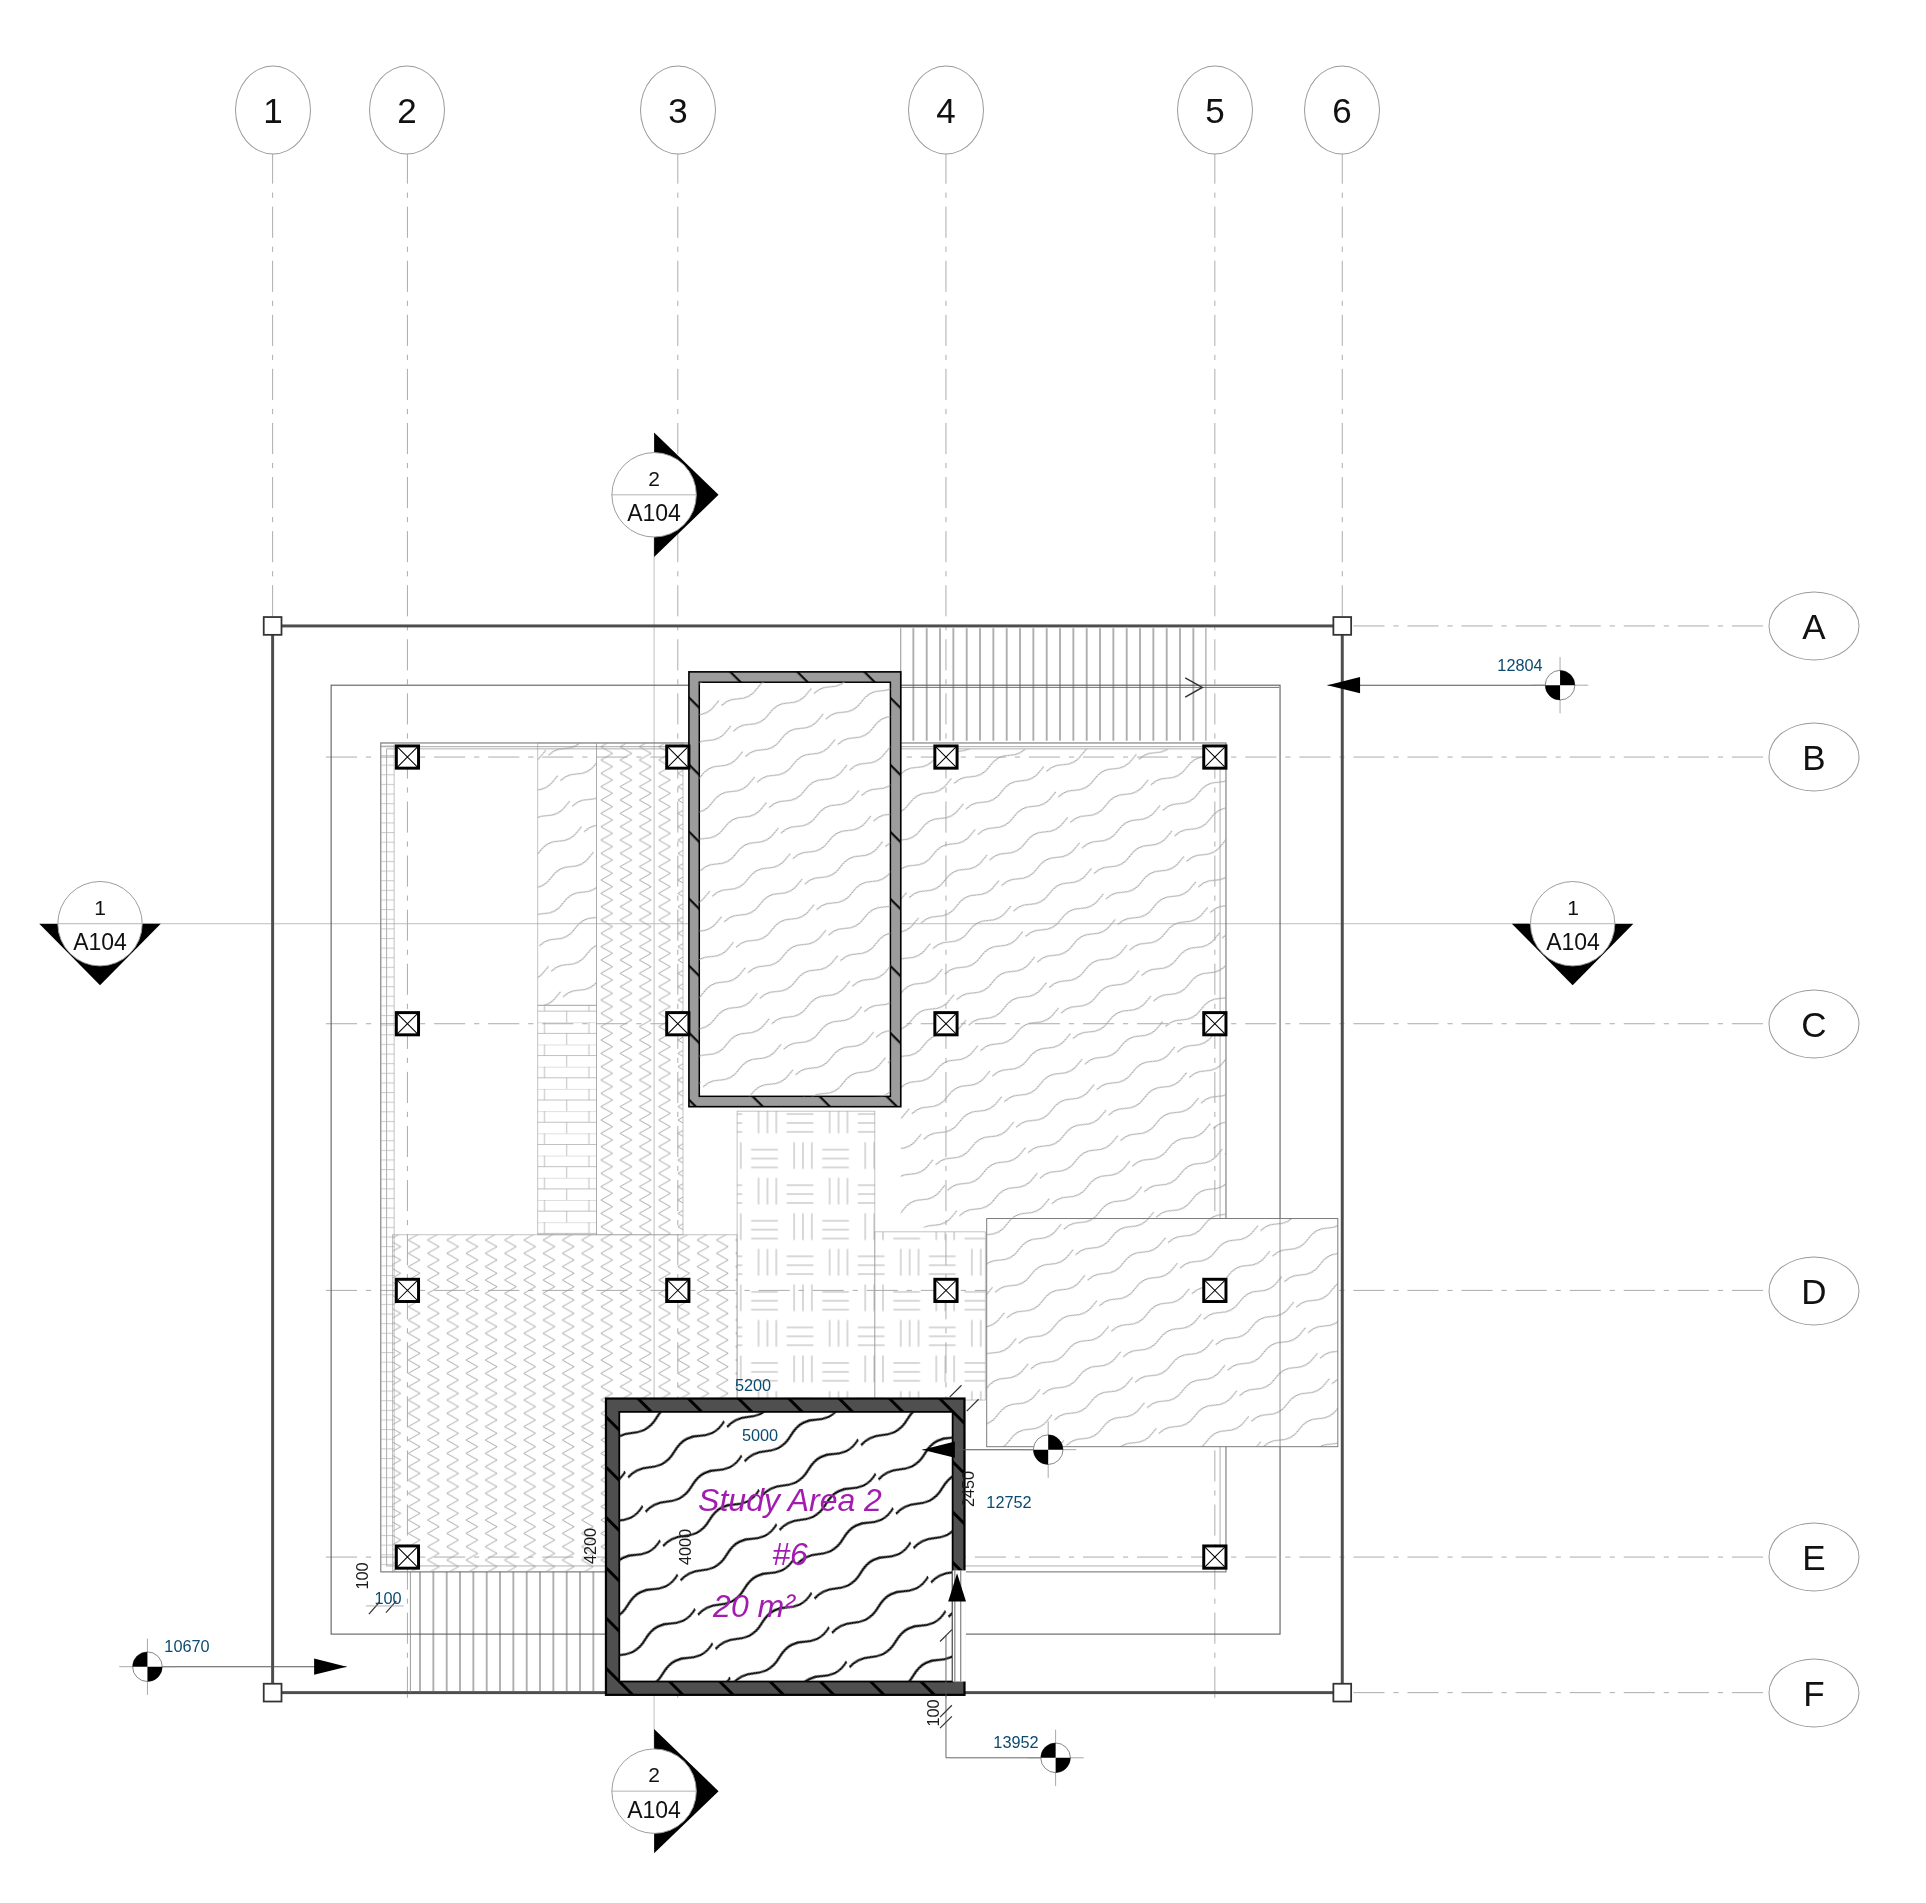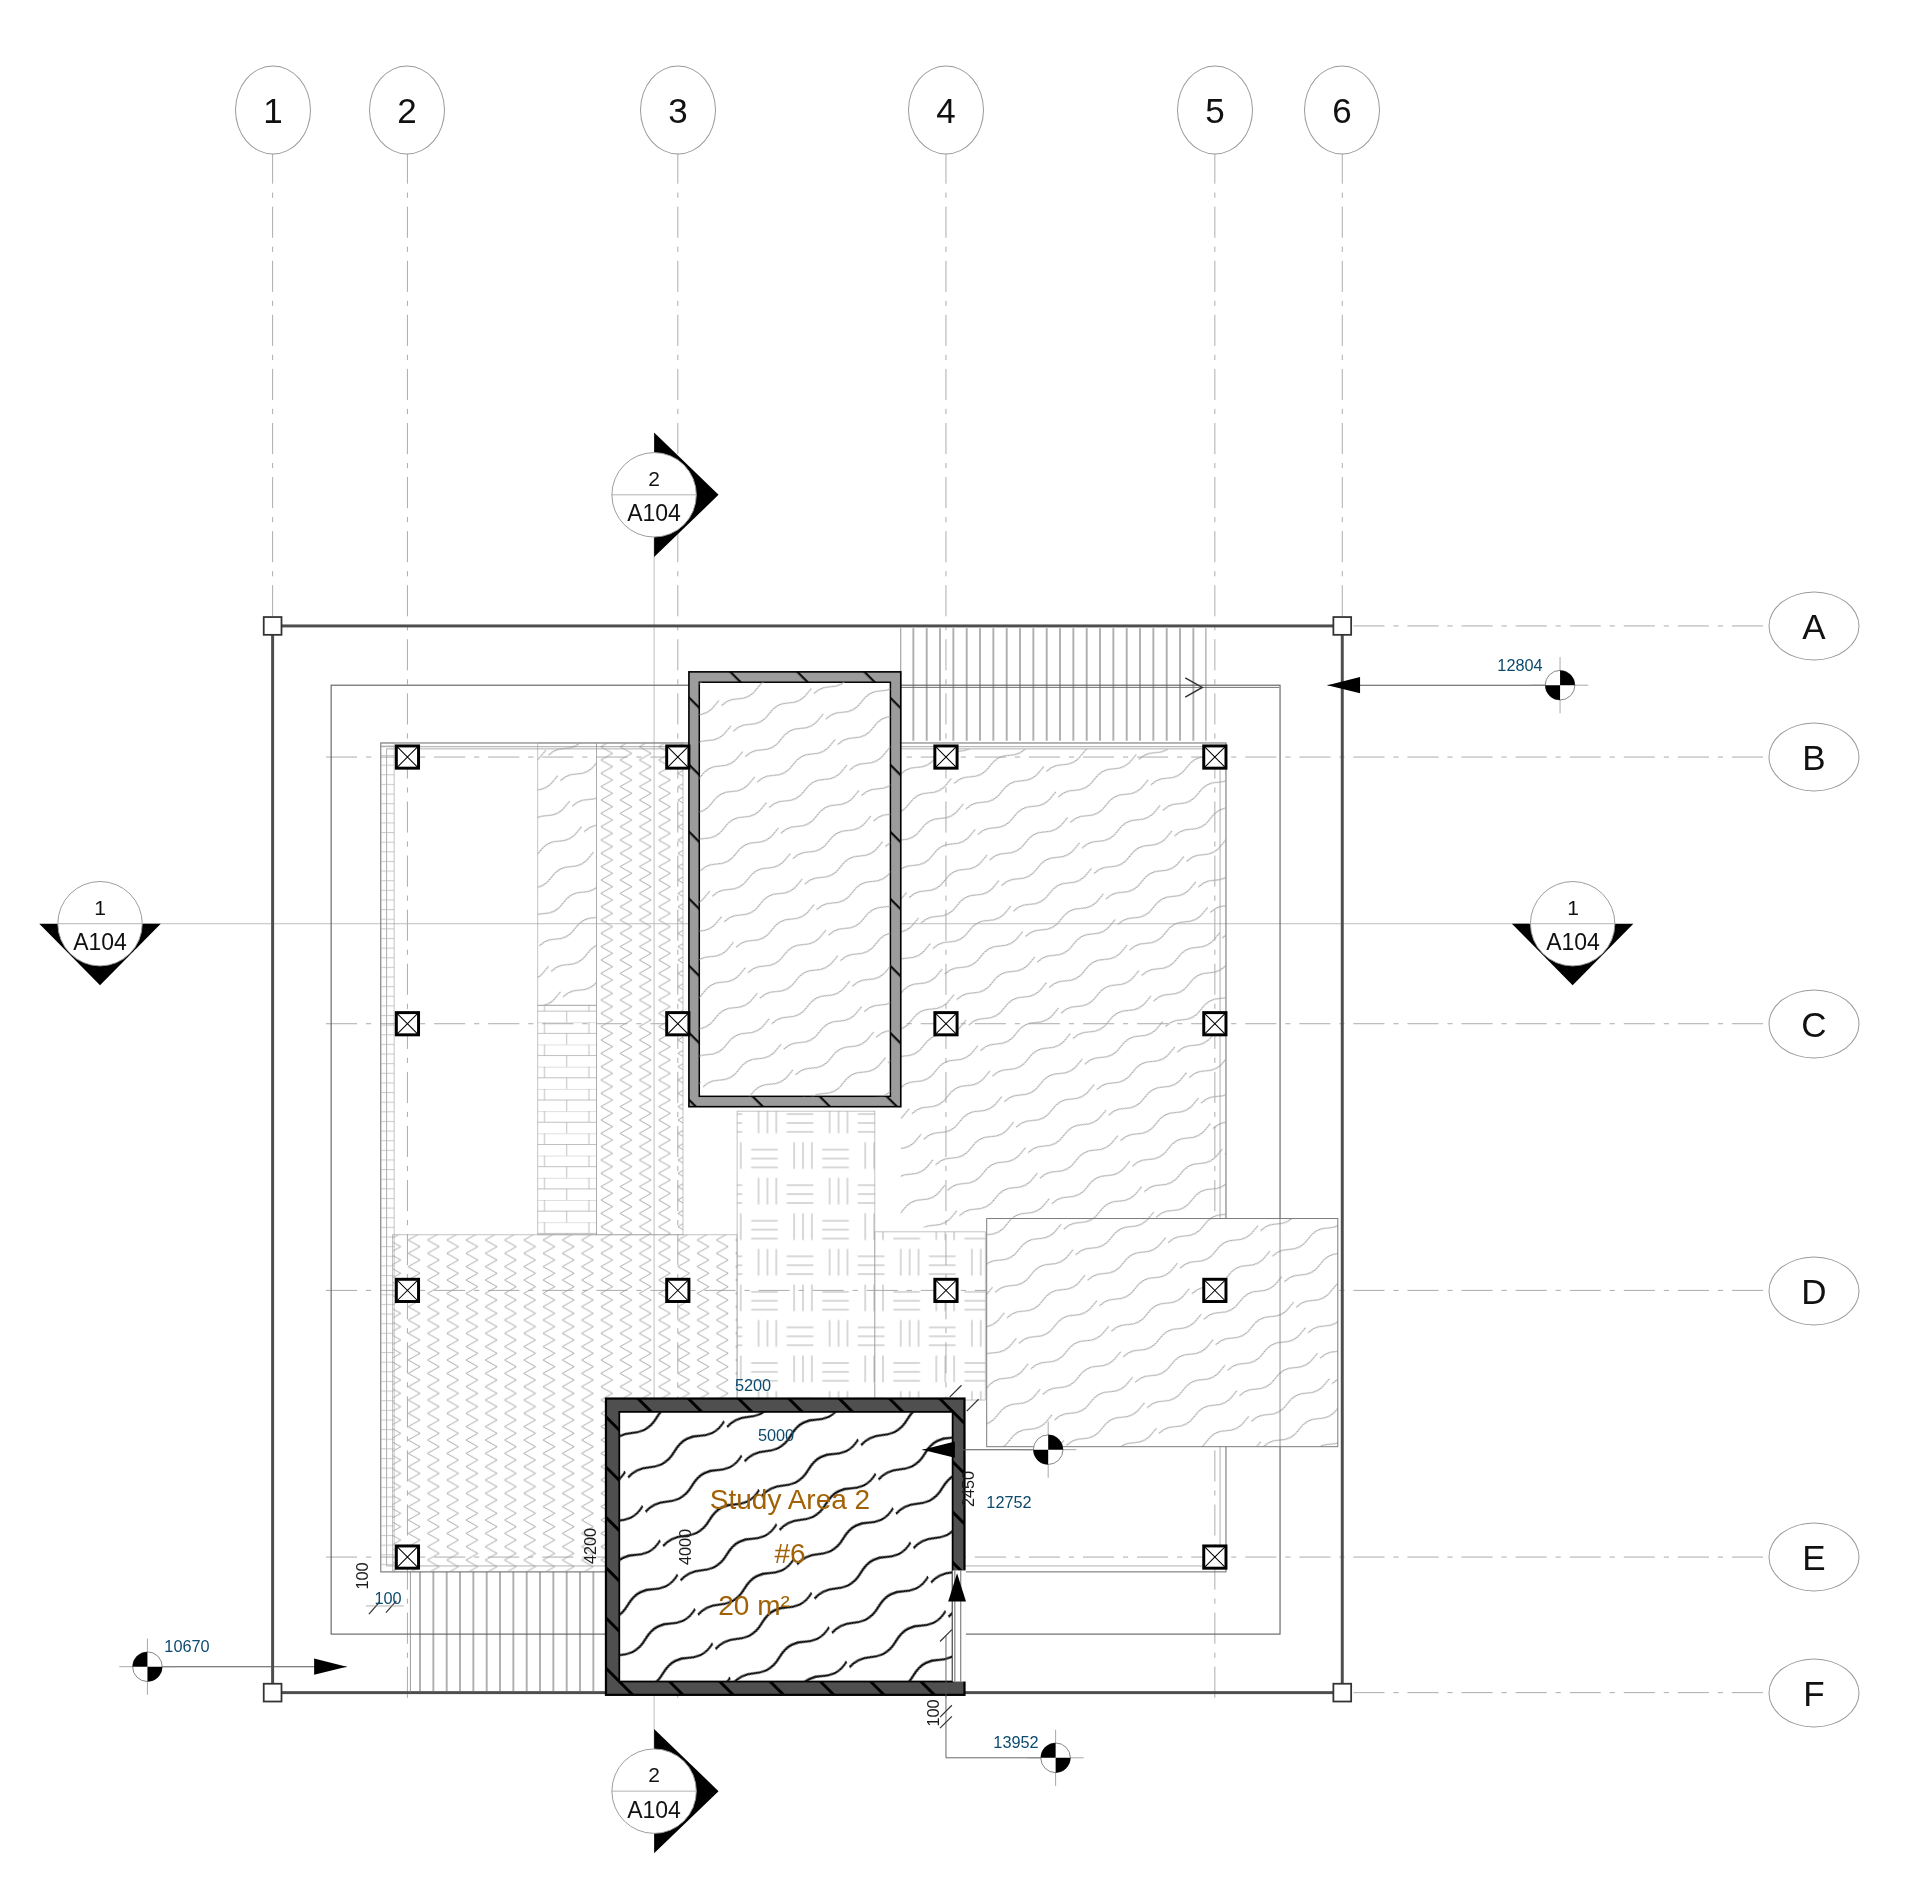--- a/index.html
+++ b/index.html
@@ -2,21 +2,21 @@
 <html style="font-size:12px"><head>
 <meta charset="utf-8">
 <style>
   html,body{margin:0;padding:0;background:#fff;}
   .canvas{position:relative;width:1926px;height:1903px;background:#fff;overflow:hidden;
           font-family:"Liberation Sans",sans-serif;color:#1a1a1a;}
   .plan{position:absolute;left:0;top:0;}
   .t{position:absolute;transform:translate(-50%,-50%);white-space:nowrap;line-height:1;}
   .dim{font-size:16.3px;color:#0c4a6e;}
   .dimr{font-size:16.3px;color:#1c1c1c;transform:translate(-50%,-50%) rotate(-90deg);}
-  .room-line{font-size:28px;color:#a16207;}
+  .room-line{font-size:32px;color:#a21caf;font-style:italic;}
   .mk{font-size:21px;color:#111;}
   .mk-sheet{font-size:23px;color:#111;}
   .gbub{position:absolute;transform:translate(-50%,-50%);background:#fff;border:1.1px solid #9a9a9a;
         border-radius:50%;display:flex;align-items:center;justify-content:center;
         font-size:35px;color:#111;}
   .gbub.col{width:74px;height:87px;}
   .gbub.row{width:89px;height:67px;}
 </style>
 </head>
 <body>
@@ -267,21 +267,21 @@
 
   <div class="t room-line" style="left:790px;top:1500px">Study Area 2</div>
   <div class="t room-line" style="left:790px;top:1554px">#6</div>
   <div class="t room-line" style="left:754px;top:1606px">20 m²</div>
 
   <div class="t dim" style="left:1520px;top:665px">12804</div>
   <div class="t dim" style="left:1009px;top:1502px">12752</div>
   <div class="t dim" style="left:187px;top:1646px">10670</div>
   <div class="t dim" style="left:1016px;top:1742px">13952</div>
   <div class="t dim" style="left:753px;top:1385px">5200</div>
-  <div class="t dim" style="left:776px;top:1435px">5000</div>
+  <div class="t dim" style="left:760px;top:1435px">5000</div>
   <div class="t dimr" style="left:968px;top:1489px">2450</div>
   <div class="t dimr" style="left:590px;top:1546px">4200</div>
   <div class="t dimr" style="left:685px;top:1547px">4000</div>
   <div class="t dimr" style="left:362px;top:1576px">100</div>
   <div class="t dim" style="left:388px;top:1598px">100</div>
   <div class="t dimr" style="left:933px;top:1713px">100</div>
 
 </div>
 
 

